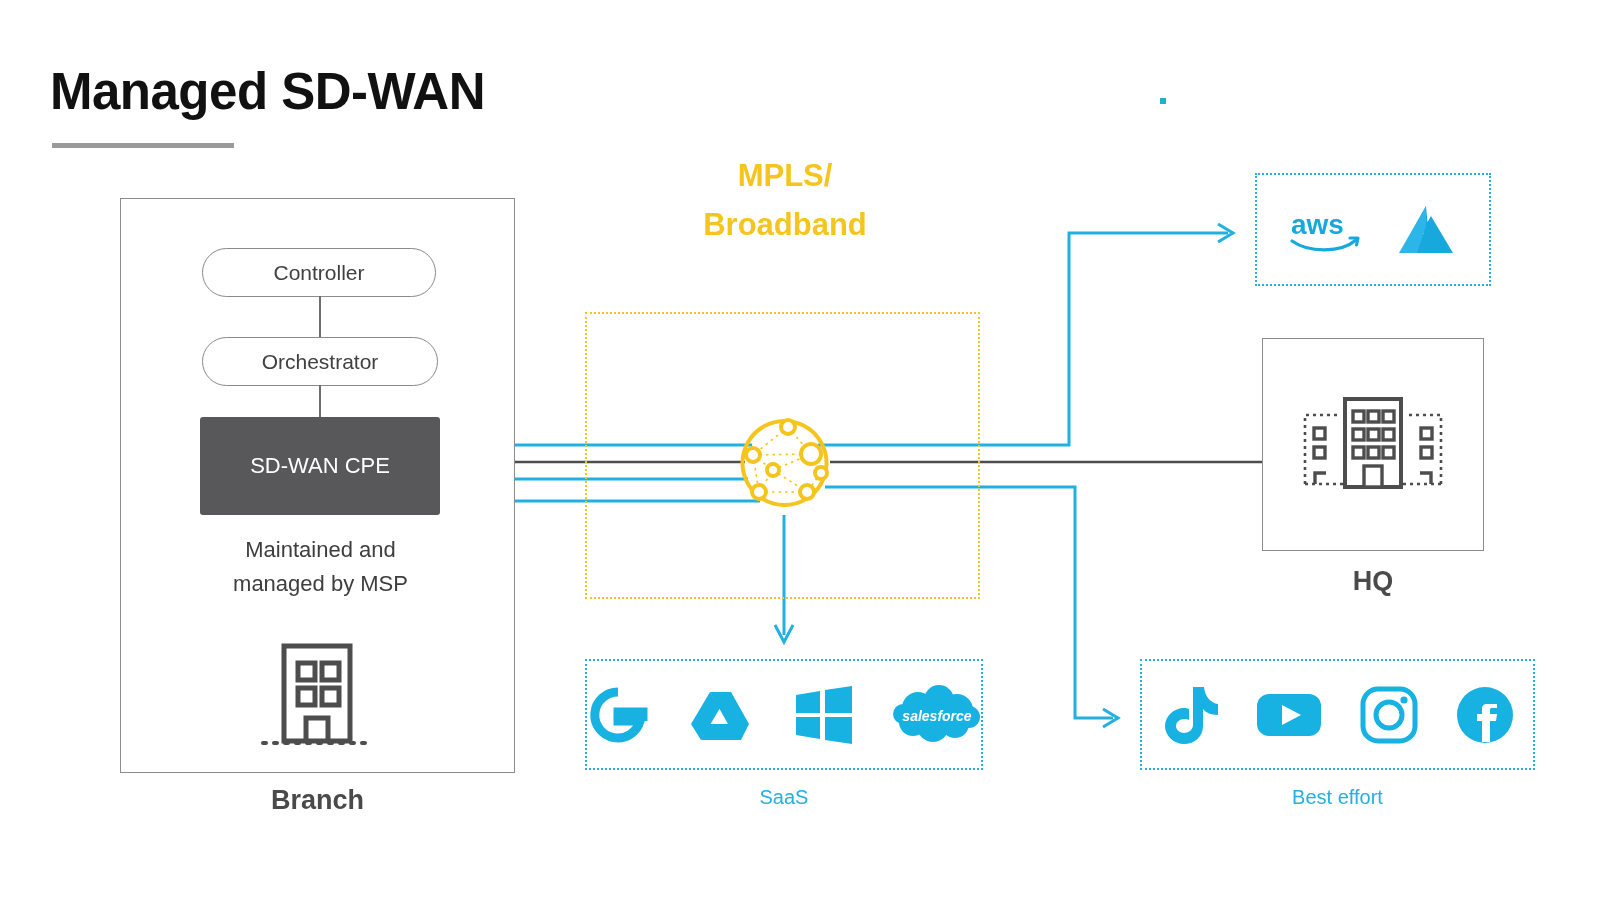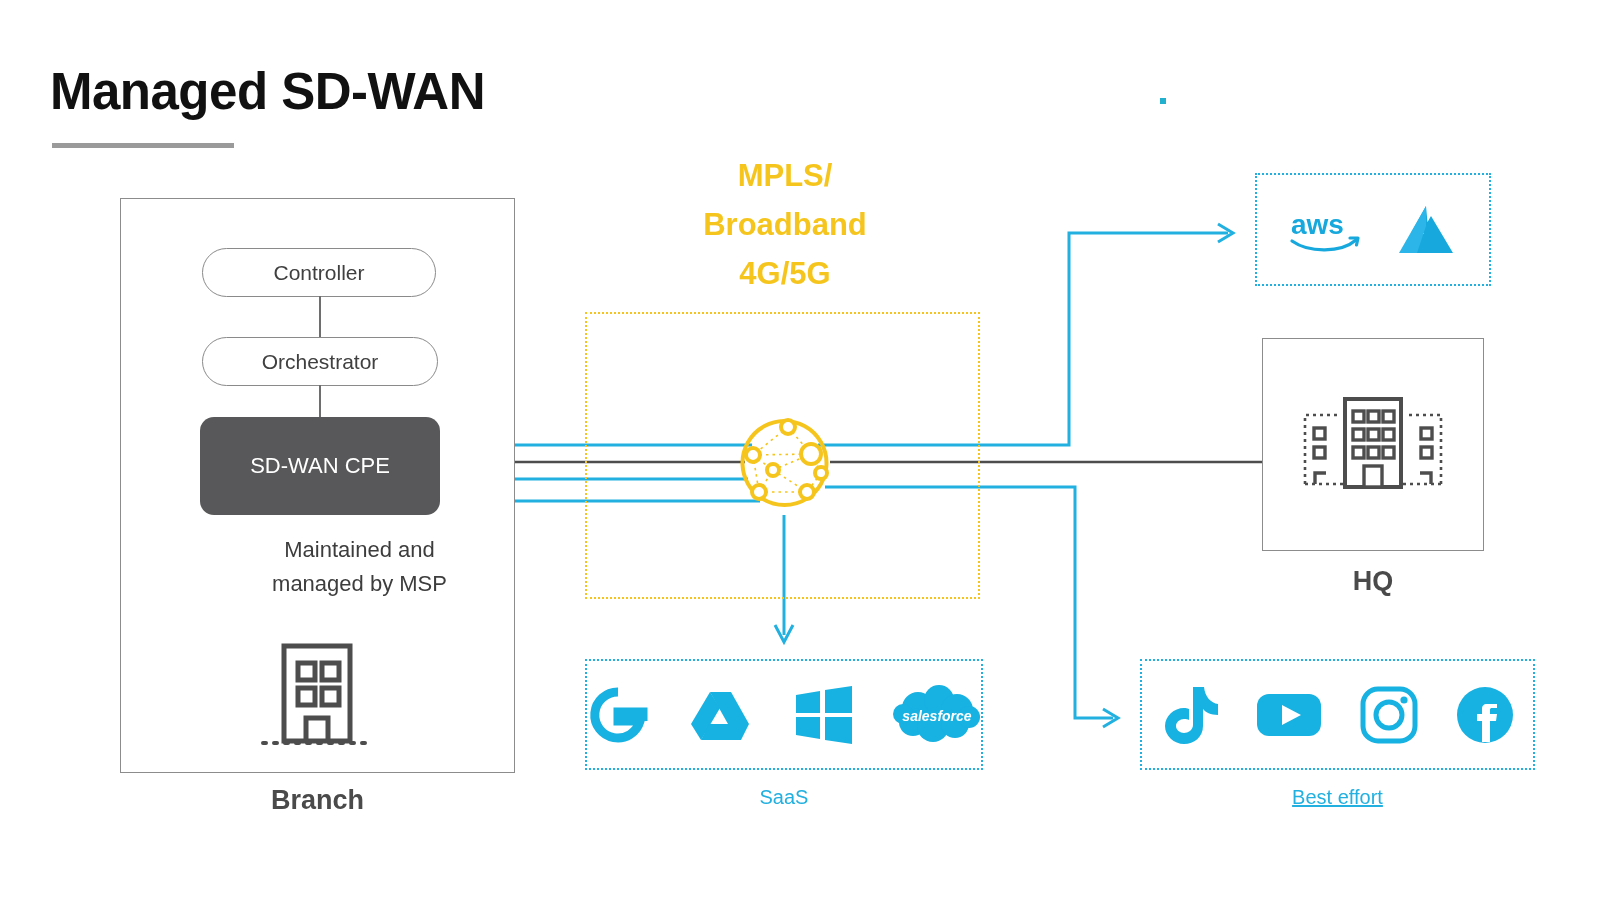--- a/index.html
+++ b/index.html
@@ -70,54 +70,53 @@
   }
   #vline-1 { left: 319px; top: 296px; height: 42px; }
   #vline-2 { left: 319px; top: 385px; height: 33px; }
 
   #cpe-box {
     left: 200px;
     top: 417px;
     width: 240px;
     height: 98px;
     background: #58585a;
-    border-radius: 14px;
+    border-radius: 3px;
     color: #ffffff;
     font-size: 22px;
     display: flex;
     align-items: center;
     justify-content: center;
   }
   #msp-note {
     left: 120px;
     top: 533px;
     width: 401px;
     text-align: center;
     font-size: 22px;
     line-height: 34px;
     color: #3d3d3d;
-    margin-left: 39px;
   }
 
   
   .panel-label-dark {
     font-size: 27px;
     font-weight: bold;
     color: #4a4a4a;
     text-align: center;
   }
   .panel-label-cyan {
     font-size: 20px;
     color: #21b0e0;
     text-align: center;
   }
   #label-branch { left: 120px; top: 785px; width: 395px; }
   #label-hq { left: 1262px; top: 566px; width: 222px; }
   #label-saas { left: 585px; top: 786px; width: 398px; }
-  #label-best-effort { left: 1140px; top: 786px; width: 395px; text-decoration: underline; }
+  #label-best-effort { left: 1140px; top: 786px; width: 395px; }
 
   
   #wan-label {
     left: 625px;
     top: 139px;
     width: 320px;
     text-align: center;
     font-size: 31px;
     font-weight: bold;
     line-height: 49px;
@@ -242,21 +241,20 @@
     <path d="M 51 103 L 51 80 L 73 80 L 73 103" fill="none" stroke="#4d4d4d" stroke-width="5"></path>
     <line x1="8" y1="105" x2="116" y2="105" stroke="#4d4d4d" stroke-width="4" stroke-dasharray="3 8" stroke-linecap="round"></line>
   </svg>
 </div>
 
 <div class="abs panel-label-dark" id="label-branch">Branch</div>
 
 <div class="abs" id="wan-label">
   <div>MPLS/</div>
   <div>Broadband</div>
-  <div>4G/5G</div>
 </div>
 <div class="abs" id="wan-box"></div>
 
 <div class="abs" style="left:735px; top:413px; width:100px; height:100px;">
   <svg class="icon-svg" width="100" height="100" viewBox="0 0 100 100">
     <path d="M 50 8 A 42 42 0 1 1 49 8" fill="none" stroke="#f6c51d" stroke-width="4"></path>
 
     <g stroke="#f6c51d" stroke-width="1.6" stroke-dasharray="2.5 4" fill="none">
       <line x1="53" y1="14" x2="18" y2="42"></line>
       <line x1="53" y1="14" x2="76" y2="41"></line>

